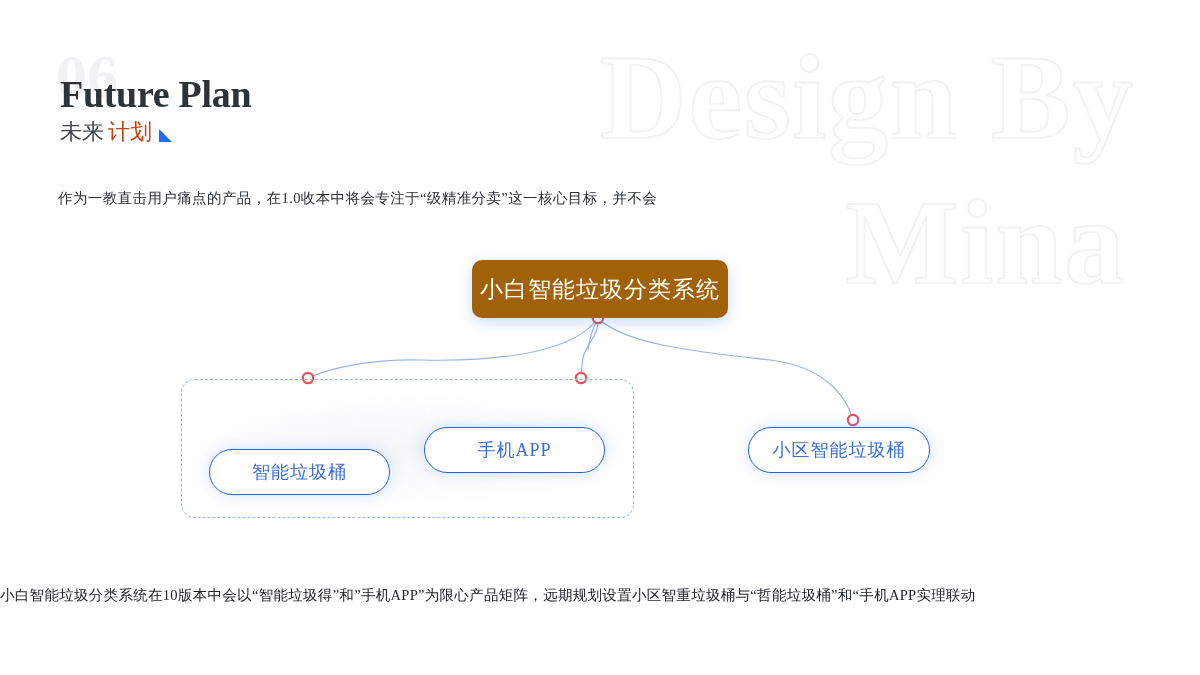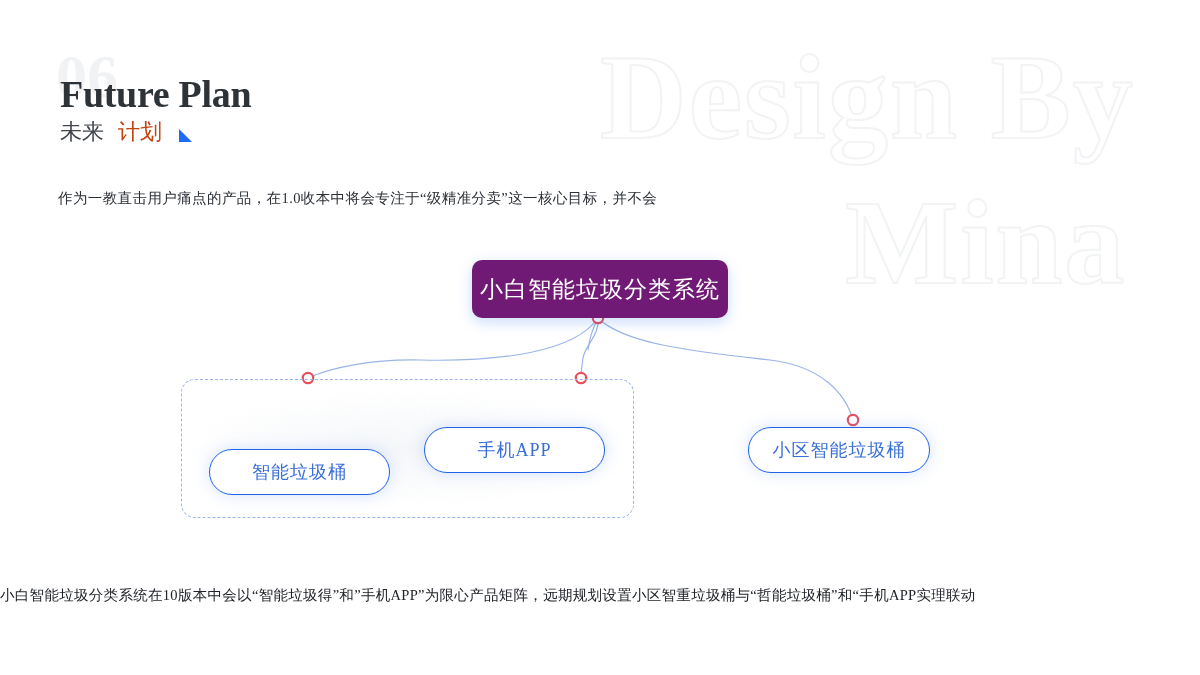--- a/index.html
+++ b/index.html
@@ -65,21 +65,21 @@
     color: #2e3338;
     letter-spacing: -0.3px;
     text-align: center;
   }
   #subtitle-row {
     position: absolute;
     left: 60px;
     top: 119px;
     display: flex;
     align-items: center;
-    gap: 14px;
+    gap: 4px;
     font-family: "Liberation Serif", serif;
     font-size: 22px;
     line-height: 1.2;
   }
   .sub-dark { color: #41464d; }
   .sub-blue { color: #c2410c; }
   #subtitle-arrow {
     display: inline-block;
     width: 0; height: 0;
     margin-left: 3px;
@@ -115,21 +115,21 @@
     width: 1200px;
     height: 675px;
   }
 
   #root-node {
     position: absolute;
     left: 472px;
     top: 260px;
     width: 256px;
     height: 58px;
-    background: #701a75;
+    background: #a16207;
     border-radius: 10px;
     display: flex;
     align-items: center;
     justify-content: center;
     color: #ffffff;
     font-family: "Liberation Serif", serif;
     font-size: 23px;
     letter-spacing: 1px;
     box-shadow: 0 4px 14px rgba(10,95,245,0.22);
   }

